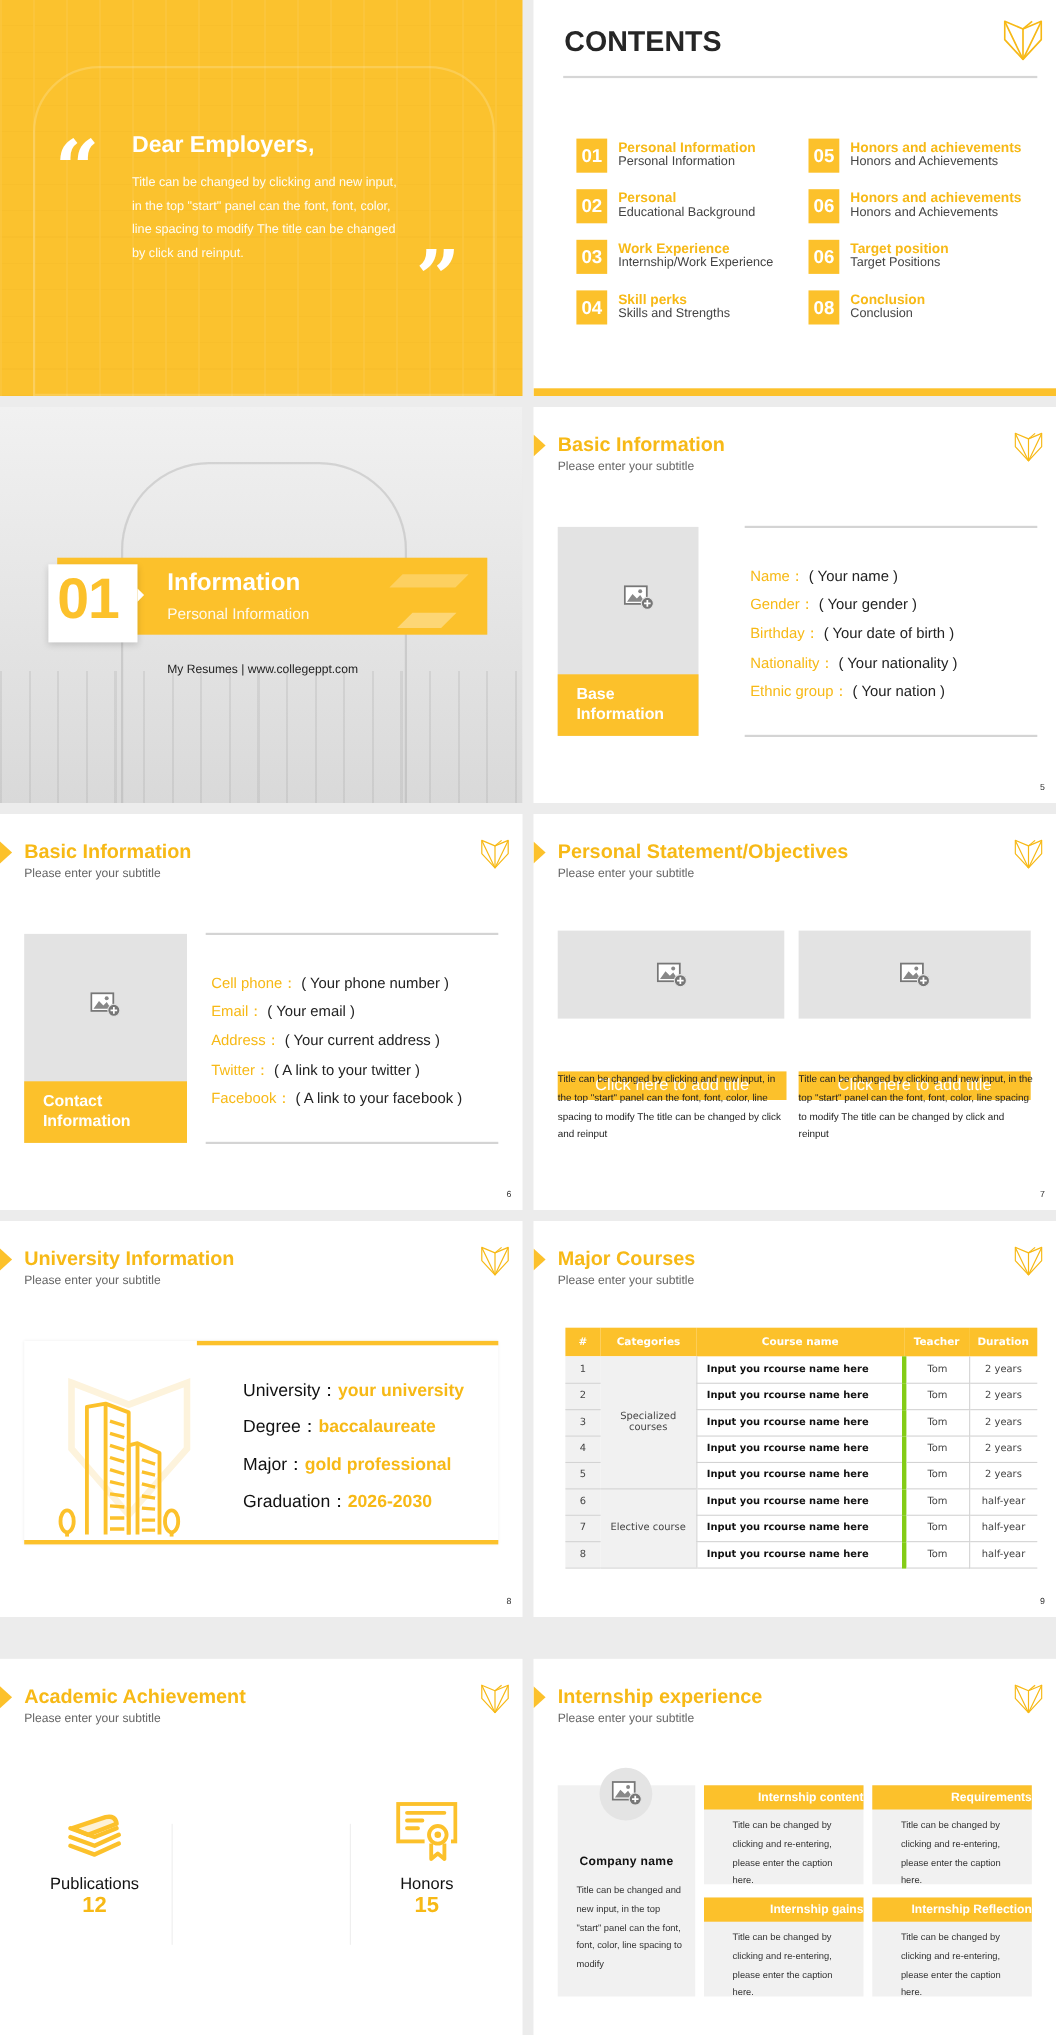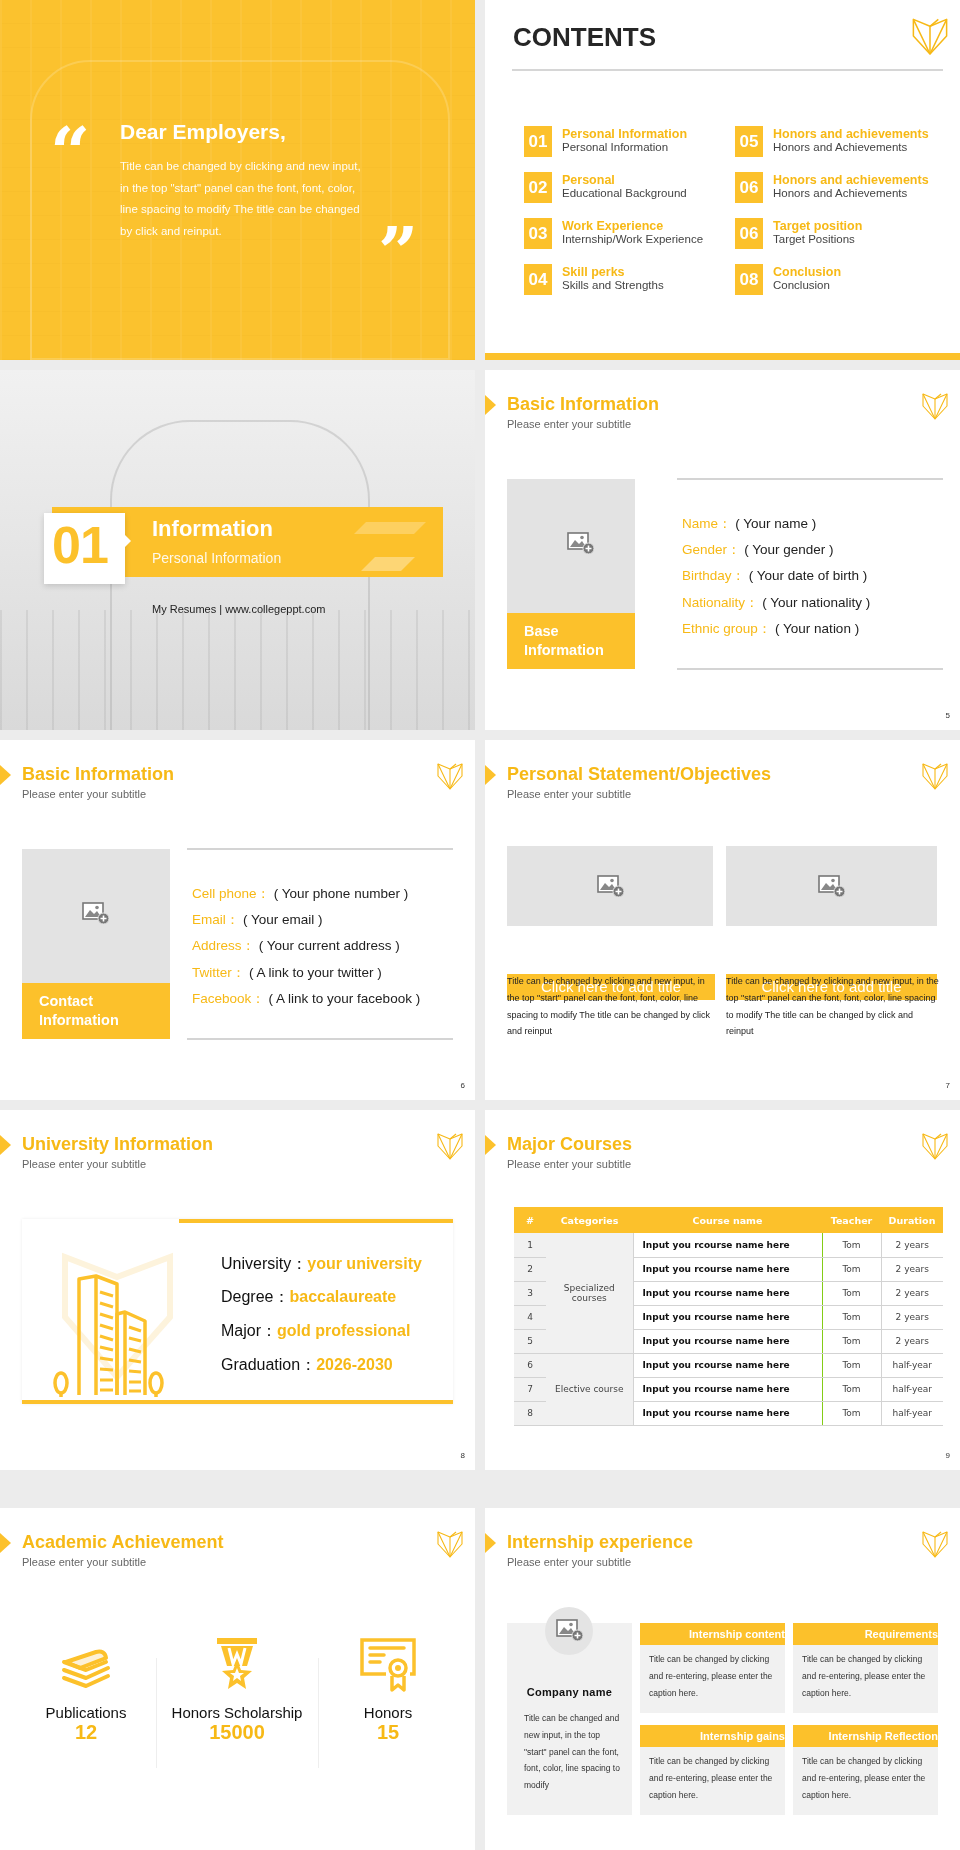--- a/index.html
+++ b/index.html
@@ -78,38 +78,38 @@
   .uni-botbar { position: absolute; left: 0; bottom: 0; width: 431px; height: 4px; background: var(--y); }
   .uni-row { position: absolute; left: 199px; font-size: 16px; color: #111; white-space: nowrap; }
   .uni-row .v { color: #f7b916; font-weight: bold; }
 
   
   .ctable { position: absolute; left: 29px; top: 97px; width: 429px; border-collapse: collapse; font-size: 9px; font-family: "DejaVu Sans", sans-serif; }
   .ctable th { background: var(--y); color: #fff; font-weight: bold; height: 26px; font-size: 9.5px; }
   .ctable td { height: 24px; border-bottom: 1px solid #d3d3d3; color: #444; text-align: center; }
   .ctable td.n { background: #f1f1f1; width: 32px; }
   .ctable td.cat { background: #f1f1f1; width: 87px; border-bottom: 1px solid #d3d3d3; }
-  .ctable td.cn { text-align: left; padding-left: 9px; font-weight: bold; color: #111; border-left: 1px solid #d3d3d3; border-right: 1px solid #84cc16; width: 189px; }
+  .ctable td.cn { text-align: left; padding-left: 9px; font-weight: bold; color: #111; border-left: 1px solid #d3d3d3; border-right: 4px solid #84cc16; width: 189px; }
   .ctable td.te { width: 59px; border-right: 1px solid #d3d3d3; }
 
   
   .ach { position: absolute; top: 128px; width: 150px; text-align: center; }
   .ach .ic { display: block; margin: 0 auto; width: 56px; height: 56px; }
   .ach .lab { margin-top: 12px; font-size: 15px; color: #111; }
   .ach .val { margin-top: 0px; font-size: 20px; font-weight: bold; color: #f7b916; }
   .vdiv { position: absolute; top: 150px; width: 1px; height: 110px; background: #eee; }
 
   
   .comp { position: absolute; left: 22px; top: 115px; width: 125px; height: 192px; background: #f1f1f1; }
   .comp-circ { position: absolute; left: 60px; top: 99px; width: 48px; height: 48px; border-radius: 50%; background: #e4e4e4; }
   .comp-name { position: absolute; left: 22px; top: 178px; width: 125px; text-align: center; font-size: 11px; font-weight: bold; color: #111; letter-spacing: .3px; }
   .comp-txt { position: absolute; left: 39px; top: 202px; width: 100px; font-size: 8.5px; line-height: 16.8px; color: #333; }
   .ibox { position: absolute; width: 145px; height: 90px; background: #f1f1f1; }
   .ibox .ih { height: 22px; background: var(--y); color: #fff; font-weight: bold; font-size: 11px; text-align: right; line-height: 22px; }
-  .ibox .it { padding: 6px 9px; font-size: 8.5px; line-height: 16.8px; color: #333; }
+  .ibox .it { padding: 6px 26px; font-size: 8.5px; line-height: 16.8px; color: #333; }
 </style>
 </head>
 <body>
 
 <svg width="0" height="0" style="position:absolute">
   <defs>
     <symbol id="logo-sym" viewBox="0 0 26 28">
       <g fill="none" stroke="#f7b916" stroke-width="1.1" stroke-linejoin="round">
         <path d="M1 2 L13 7 L25 2 L25 14 L13 27 L1 14 Z"></path>
         <path d="M13 7 L13 27"></path>
@@ -397,31 +397,20 @@
         <path d="M8 26 L38 16 Q47 14 48 22 L22 32 Z" fill="#fdf1d6"></path>
         <path d="M6 34 L28 42 L50 32"></path>
         <path d="M6 42 L28 50 L50 40"></path>
         <path d="M6 26 L28 34 L48 26"></path>
       </g>
     </svg>
     <div class="lab">Publications</div>
     <div class="val">12</div>
   </div>
   <div class="vdiv" style="left:156px"></div>
-  <div class="ach" style="left:162px">
-    <svg class="ic" viewBox="0 0 56 56">
-      <rect x="8" y="2" width="40" height="6" fill="#fcc12b"></rect>
-      <path d="M12 10 H44 L38 30 H18 Z" fill="#fcc12b"></path>
-      <path d="M20 12 L24 28 L28 18 L32 28 L36 12" stroke="#fff" stroke-width="3" fill="none"></path>
-      <path d="M28 24 L32 34 L43 35 L35 42 L37 53 L28 47 L19 53 L21 42 L13 35 L24 34 Z" fill="#fcc12b"></path>
-      <path d="M28 32 L30 37 L35 37 L31 40 L32 45 L28 42 L24 45 L25 40 L21 37 L26 37 Z" fill="#fff"></path>
-    </svg>
-    <div class="lab">Honors Scholarship</div>
-    <div class="val">15000</div>
-  </div>
   <div class="vdiv" style="left:318px"></div>
   <div class="ach" style="left:313px">
     <svg class="ic" viewBox="0 0 56 56">
       <g fill="none" stroke="#fcc12b" stroke-width="3.5">
         <rect x="2" y="4" width="52" height="34"></rect>
         <path d="M10 12 H44 M10 19 H24 M10 26 H20" stroke-linecap="round"></path>
       </g>
       <rect x="26" y="20" width="24" height="36" fill="#fff"></rect>
       <circle cx="38" cy="32" r="8" fill="none" stroke="#fcc12b" stroke-width="3.5"></circle>
       <circle cx="38" cy="32" r="3" fill="#fcc12b"></circle>

